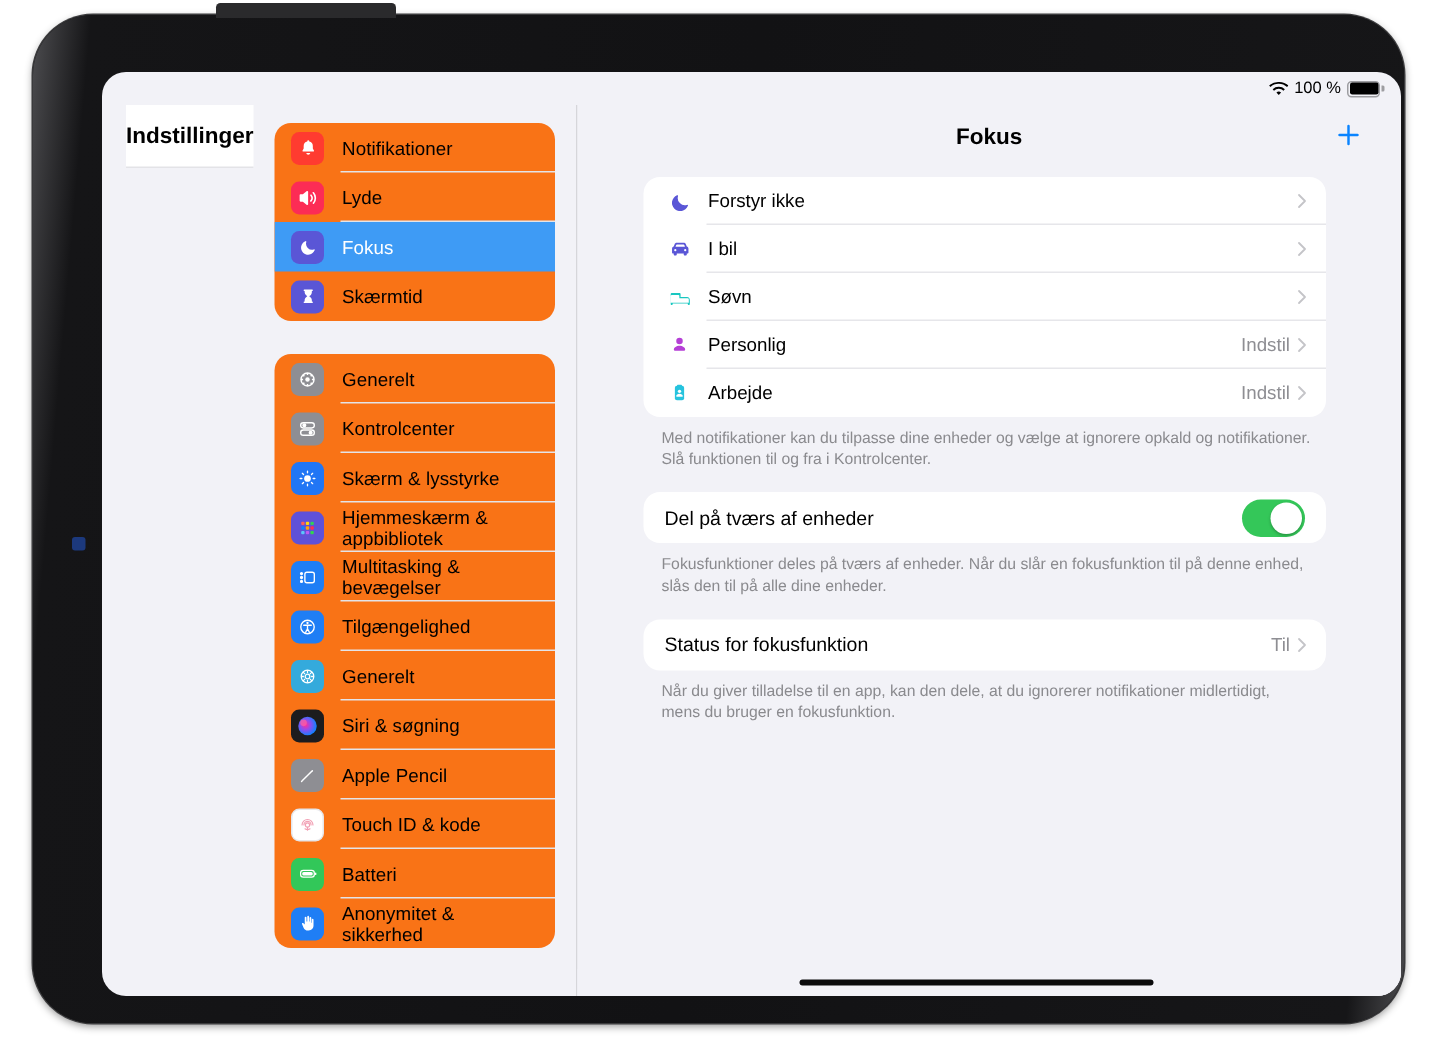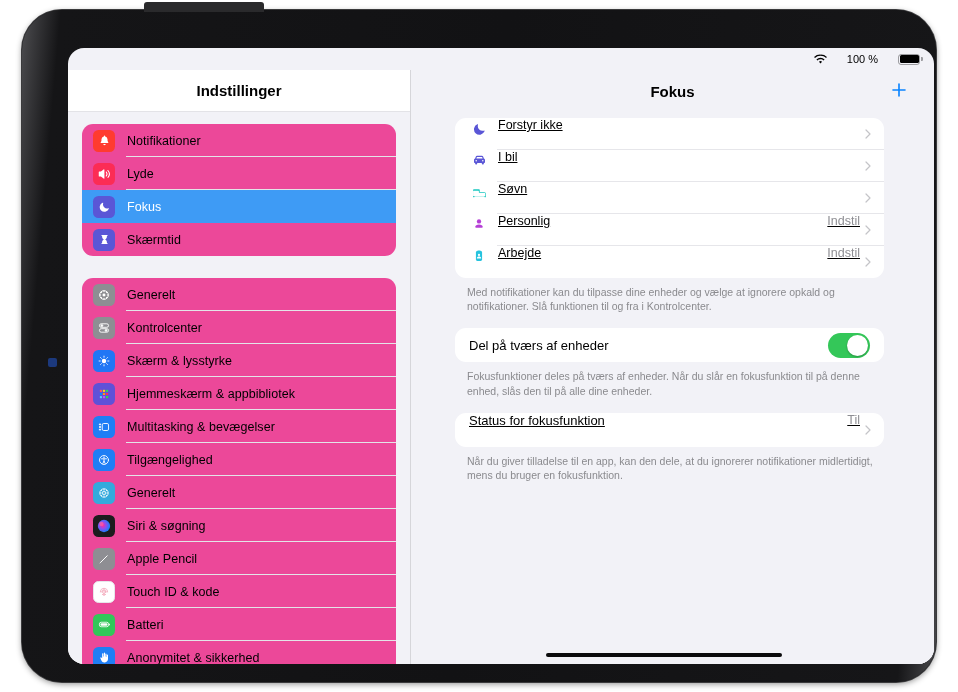--- a/index.html
+++ b/index.html
@@ -50,21 +50,21 @@
   #status-bar {
     height: 22px;
     display: flex;
     align-items: center;
     flex: none;
     font-size: 11px;
     color: #000;
     padding: 0 14px 0 16px;
   }
   #status-left { display:flex; align-items:center; gap:8px; width:300px;margin-top:40px; }
-  #status-right { margin-left:auto; display:flex; align-items:center; gap:20px;justify-content:space-between; }
+  #status-right { margin-left:auto; display:flex; align-items:center; gap:4px;justify-content:space-between; }
   .status-time { font-weight: 600; letter-spacing: .1px; }
   .status-date { font-weight: 400; }
   .batt-pct { font-size: 11px; }
   .wifi-ico { display:inline-block; width:13px; height:11px; }
   .batt-ico { display:inline-block; width:22px; height:11px; position:relative; }
   .batt-ico .shell{
     position:absolute; inset:0; border:1px solid rgba(0,0,0,.35);
     border-radius:3px;
   }
   .batt-ico .fill{
@@ -74,36 +74,37 @@
   .batt-ico .cap{
     position:absolute; right:-3px; top:3.5px; width:2px; height:4px;
     background:rgba(0,0,0,.35); border-radius:0 1px 1px 0;
   }
 
   
   #split { flex: 1; display: flex; min-height: 0; }
 
   
   #sidebar {
-    width: 343px; flex: none;
-    display: flex; flex-direction: column;
+    width: 301px; flex: none;
+    display: flex; flex-direction: row;
     background: #f2f2f7;
     border-right: 1px solid #d6d6da;
     min-height: 0;
+    margin-left: 16px;
   }
   #sidebar-header {
     height: 42px; flex:none;
     background:#ffffff;
     display:flex; align-items:center; justify-content:center;
     border-bottom: 1px solid #e3e3e7;
   }
   #sidebar-title { font-size: 15px; font-weight: 700; color:#000; }
   #sidebar-scroll { flex:1; overflow:hidden; padding: 12px 14px 0 14px; }
 
-  .card { background:#ec4899; border-radius: 11px; overflow:hidden; }
+  .card { background:#f97316; border-radius: 11px; overflow:hidden; }
   .card + .card { margin-top: 22px; }
 
   .srow{
     display:flex; align-items:center;
     height: 33px;
     padding: 0 10px 0 11px;
     position:relative;
     cursor: default;
   }
   .srow .sep{
@@ -133,24 +134,23 @@
   #detail-title{ font-size:15px; font-weight:700; color:#000; }
   #add-focus-button{
     position:absolute; right:22px; top:50%; transform:translateY(-50%);
     width:26px; height:26px; display:flex; align-items:center; justify-content:center;
     color:#0a84ff; cursor:pointer; background:none; border:none;
   }
   #detail-scroll{ flex:1; overflow:hidden; padding: 6px 50px 0 44px; }
 
   .dcard{ background:#fff; border-radius:11px; overflow:hidden; }
   .drow{
-    display:flex; 
+    display:flex; align-items:center;
     height:32px; padding: 0 12px 0 14px;
     position:relative;
-    text-decoration:underline;
   }
   .drow .dsep{ position:absolute; left:42px; right:0; bottom:0; height:1px; background:#e6e6ea; }
   .drow:last-child .dsep{ display:none; }
   .dicon{ width:20px; height:20px; margin-right:9px; flex:none; display:flex; align-items:center; justify-content:center; }
   .dicon svg{ display:block; }
   .dlabel{ font-size:12.5px; color:#000; }
   .dvalue{ margin-left:auto; font-size:12.5px; color:#8e8e93; margin-right:4px; }
   .chev{ margin-left:auto; color:#c4c4c8; display:flex; align-items:center; }
   .dvalue + .chev{ margin-left:0; }
 

